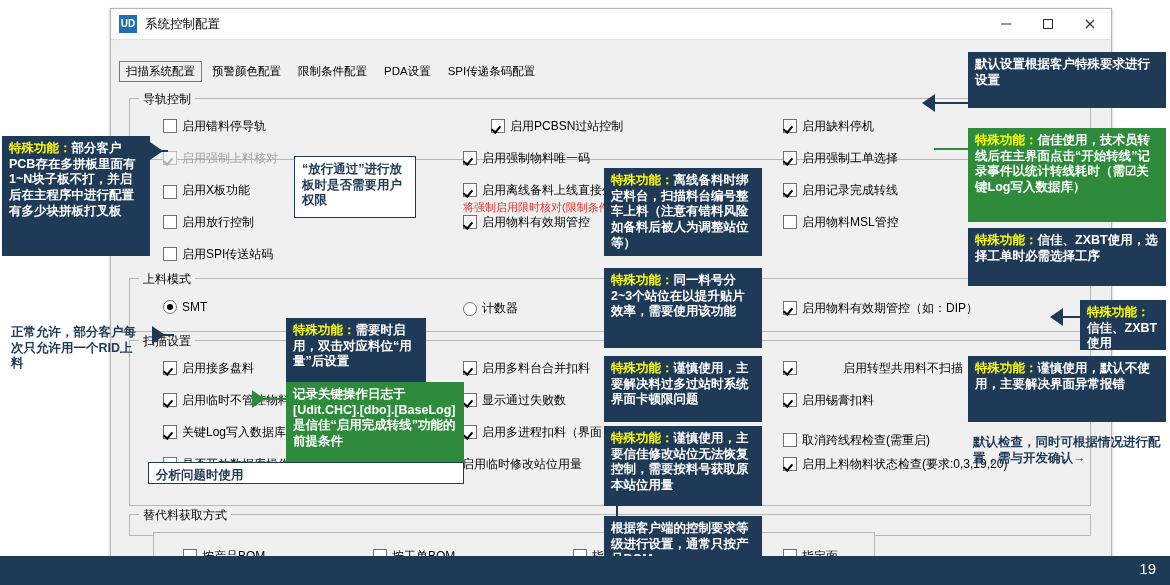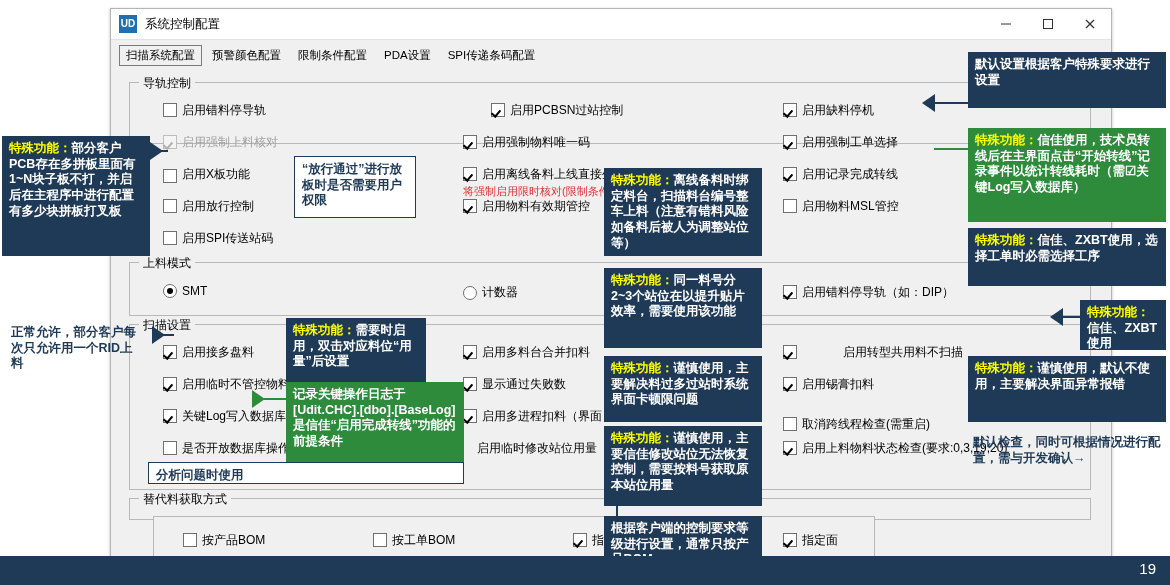--- a/index.html
+++ b/index.html
@@ -79,21 +79,21 @@
     display: flex;
     align-items: center;
     justify-content: center;
     font-size: 13px;
     color: #333;
   }
   .win-btn svg { display:block; }
 
   .tabstrip {
     height: 22px;
-    padding: 4px 0 0 8px;
+    padding: 20px 0 0 8px;
     display: flex;
     align-items: flex-end;
     background: #f0f0f0;
   }
   .tab {
     font-size: 11.5px;
     padding: 2px 6px 2px 6px;
     margin-right: 3px;
     color: #000;
     border: 1px solid transparent;
@@ -359,21 +359,21 @@
       <div class="rb checked" style="left:52px; top:218px;">
         <span class="circle"></span>
         <span>SMT</span>
       </div>
       <div class="rb" style="left:352px; top:218px;">
         <span class="circle"></span>
         <span>计数器</span>
       </div>
       <div class="cb checked" style="left:672px; top:218px;">
         <span class="box"></span>
-        <span>启用错料停导轨（如：DIP）</span>
+        <span>启用物料有效期管控（如：DIP）</span>
       </div>
 
       <div class="group" style="left:18px; top:258px; width:960px; height:164px;">
         <div class="legend">扫描设置</div>
       </div>
       <div class="cb checked" style="left:52px; top:278px;">
         <span class="box"></span>
         <span>启用接多盘料</span>
       </div>
       <div class="cb checked" style="left:52px; top:310px;">
@@ -394,21 +394,21 @@
         <span>启用多料台合并扣料</span>
       </div>
       <div class="cb checked" style="left:352px; top:310px;">
         <span class="box"></span>
         <span>显示通过失败数</span>
       </div>
       <div class="cb checked" style="left:352px; top:342px;">
         <span class="box"></span>
         <span>启用多进程扣料（界面）</span>
       </div>
-      <div class="cb checked" style="left:332px; top:374px;gap:15px;">
+      <div class="cb checked" style="left:332px; top:374px;">
         <span class="box"></span>
         <span>启用临时修改站位用量</span>
       </div>
 
       <div class="cb checked" style="left:672px; top:278px;gap:41px;">
         <span class="box"></span>
         <span>启用转型共用料不扫描</span>
       </div>
       <div class="cb checked" style="left:672px; top:310px;">
         <span class="box"></span>

